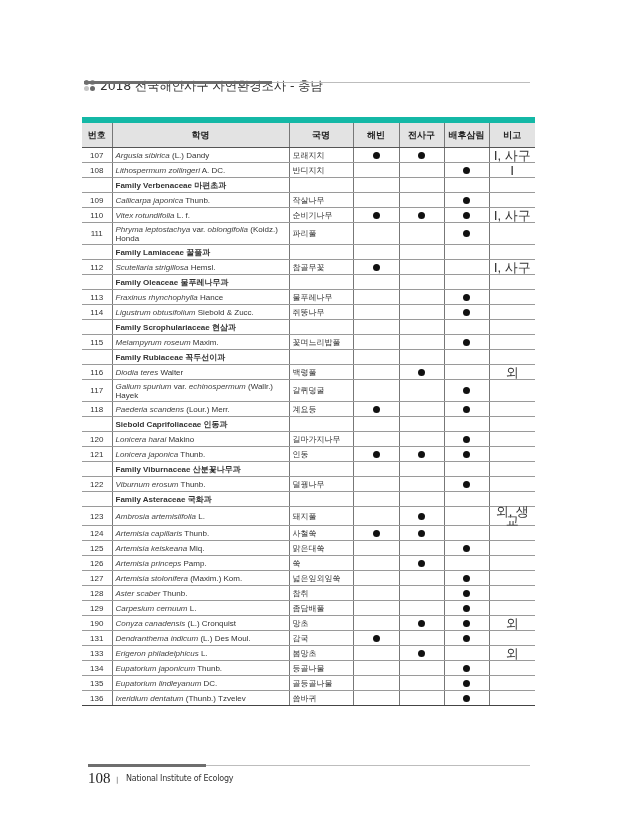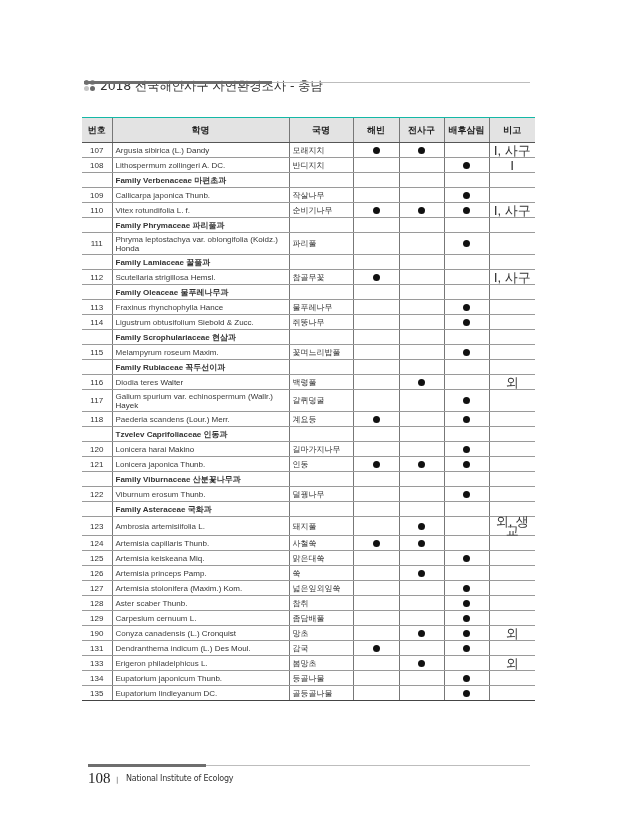--- a/index.html
+++ b/index.html
@@ -15,36 +15,36 @@
   .rule-thick { position: absolute; height: 3px; background: #6e6e6e; }
   .rule-thin { position: absolute; height: 1px; background: #bdbdbd; }
 
   table.species {
     position: absolute; left: 82px; top: 117px; width: 453px;
     border-collapse: collapse; table-layout: fixed; font-size: 8px;
     font-family: "Liberation Sans", "DejaVu Sans", sans-serif;
   }
   table.species th {
     background: #e3e3e3; height: 24px; font-weight: bold; font-size: 9px; color: #222;
-    border-top: 1px solid #14b8a6; border-bottom: 1px solid #555;
+    border-top: 6px solid #14b8a6; border-bottom: 1px solid #555;
     border-left: 1px solid #777; text-align: center; padding: 0;
   }
   table.species th:first-child { border-left: none; }
   table.species td {
     height: 14px; padding: 0 3px; border-bottom: 1px solid #9a9a9a;
     border-left: 1px solid #777; color: #333; line-height: 9px; vertical-align: middle;
   }
   table.species td:first-child { border-left: none; text-align: center; }
   table.species tr.tall td { height: 21px; }
   table.species tr:last-child td { border-bottom: 1.5px solid #444; }
   td.dot-cell { text-align: center; }
   .dot { display: inline-block; width: 7px; height: 7px; border-radius: 50%; background: #111; vertical-align: middle; }
   td.note { text-align: center; font-size: 13px; }
   td.family { font-weight: bold; padding-left: 8px; color: #111; }
-  .sci-italic { color: #444; }
+  .sci-italic { font-style: italic; color: #444; }
   .sci-auth { color: #333; }
 
   .footer-num { position: absolute; left: 88px; top: 770px; font-size: 15px; color: #222; font-family: "Liberation Serif", "DejaVu Serif", serif; }
   .footer-sep { position: absolute; left: 116px; top: 776px; font-size: 7px; color: #555; }
   .footer-inst { position: absolute; left: 126px; top: 774px; font-size: 8px; color: #333; letter-spacing: -0.2px; }
 </style>
 </head>
 <body>
 
 <div class="page-header">
@@ -119,29 +119,20 @@
       </tr>
       <tr>
         <td>110</td>
         <td><span class="sci-italic">Vitex rotundifolia</span><span class="sci-auth"> L. f.</span></td>
         <td>순비기나무</td>
         <td class="dot-cell"><span class="dot"></span></td>
         <td class="dot-cell"><span class="dot"></span></td>
         <td class="dot-cell"><span class="dot"></span></td>
         <td class="note">Ⅰ, 사구</td>
       </tr>
-      <tr>
-        <td></td>
-        <td class="family">Family Phrymaceae 파리풀과</td>
-        <td></td>
-        <td></td>
-        <td></td>
-        <td></td>
-        <td></td>
-      </tr>
       <tr class="tall">
         <td>111</td>
         <td><span class="sci-italic">Phryma leptostachya</span><span class="sci-auth"> var. </span><span class="sci-italic">oblongifolia</span><span class="sci-auth"> (Koidz.) Honda</span></td>
         <td>파리풀</td>
         <td class="dot-cell"></td>
         <td class="dot-cell"></td>
         <td class="dot-cell"><span class="dot"></span></td>
         <td class="note"></td>
       </tr>
       <tr>
@@ -238,21 +229,21 @@
         <td>118</td>
         <td><span class="sci-italic">Paederia scandens</span><span class="sci-auth"> (Lour.) Merr.</span></td>
         <td>계요등</td>
         <td class="dot-cell"><span class="dot"></span></td>
         <td class="dot-cell"></td>
         <td class="dot-cell"><span class="dot"></span></td>
         <td class="note"></td>
       </tr>
       <tr>
         <td></td>
-        <td class="family">Tzvelev Caprifoliaceae 인동과</td>
+        <td class="family">Siebold Caprifoliaceae 인동과</td>
         <td></td>
         <td></td>
         <td></td>
         <td></td>
         <td></td>
       </tr>
       <tr>
         <td>120</td>
         <td><span class="sci-italic">Lonicera harai</span><span class="sci-auth"> Makino</span></td>
         <td>길마가지나무</td>
@@ -393,20 +384,29 @@
         <td>등골나물</td>
         <td class="dot-cell"></td>
         <td class="dot-cell"></td>
         <td class="dot-cell"><span class="dot"></span></td>
         <td class="note"></td>
       </tr>
       <tr>
         <td>135</td>
         <td><span class="sci-italic">Eupatorium lindleyanum</span><span class="sci-auth"> DC.</span></td>
         <td>골등골나물</td>
+        <td class="dot-cell"></td>
+        <td class="dot-cell"></td>
+        <td class="dot-cell"><span class="dot"></span></td>
+        <td class="note"></td>
+      </tr>
+      <tr>
+        <td>136</td>
+        <td><span class="sci-italic">Ixeridium dentatum</span><span class="sci-auth"> (Thunb.) Tzvelev</span></td>
+        <td>씀바귀</td>
         <td class="dot-cell"></td>
         <td class="dot-cell"></td>
         <td class="dot-cell"><span class="dot"></span></td>
         <td class="note"></td>
       </tr>
     </tbody>
 </table>
 
 <div class="rule-thick" style="left:88px;top:764px;width:118px;"></div>
 <div class="rule-thin" style="left:206px;top:765px;width:324px;"></div>

